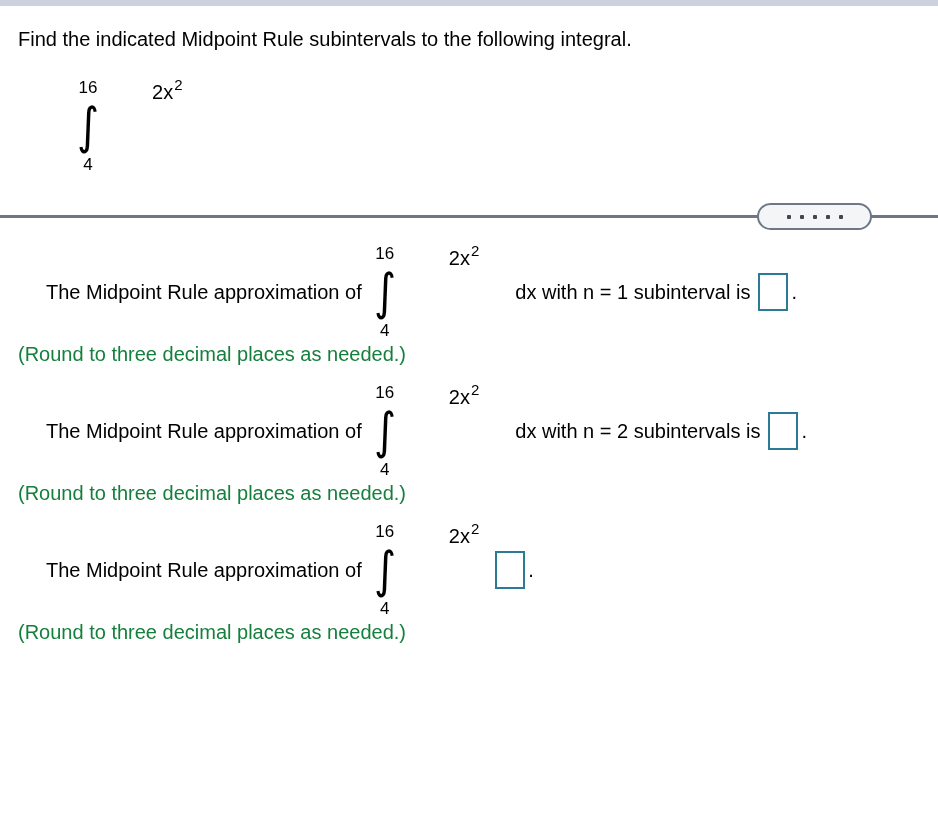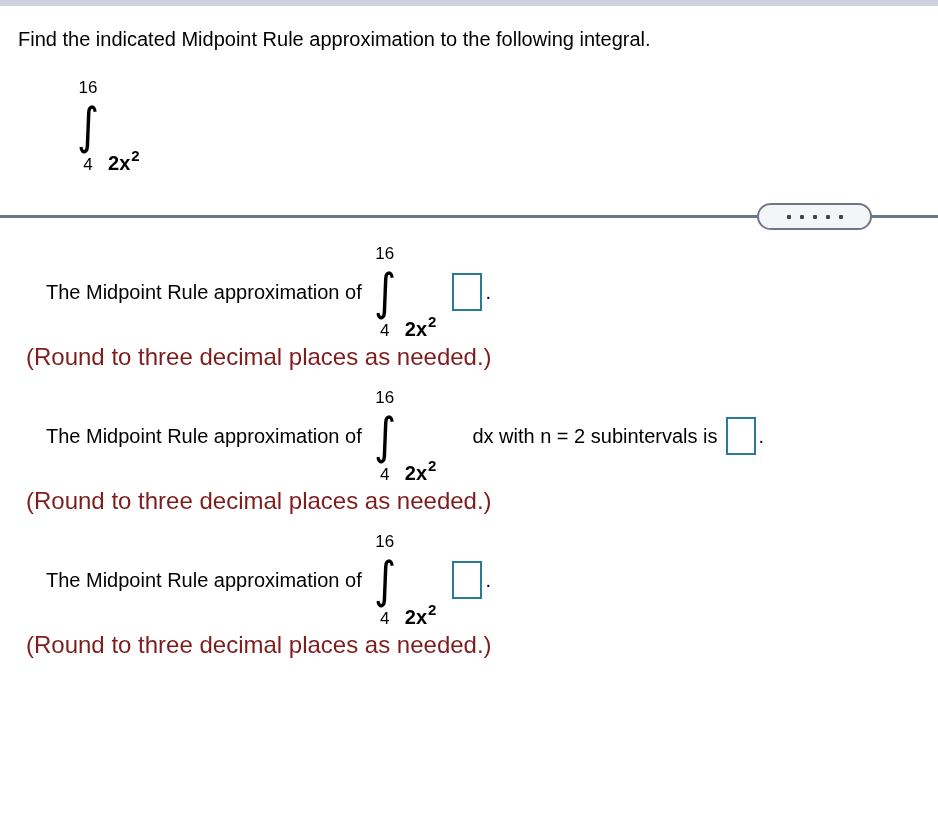--- a/index.html
+++ b/index.html
@@ -18,21 +18,22 @@
   }
   .title {
     margin: 21px 18px 0 18px;
     font-size: 20px;
     line-height: 24px;
     font-weight: 400;
   }
   
   .integral-expr {
     display: inline-flex;
-    align-items: flex-end;
+    align-items: flex-start;
+    gap: 44px;
   }
   .int-col {
     display: inline-flex;
     flex-direction: column;
     align-items: center;
   }
   .int-limit {
     font-size: 17px;
     line-height: 21px;
     color: #000;
@@ -42,21 +43,20 @@
     font-size: 50px;
     line-height: 56px;
     font-weight: 400;
     transform: scaleX(0.85);
     color: #000;
   }
   .integrand {
     margin-left: 7px;
     font-size: 20px;
     white-space: nowrap;
-    font-weight: bold;
   }
   .integrand sup {
     font-size: 15px;
     position: relative;
     top: -1px;
     left: 1px;
   }
   
   .problem-block {
     margin: 26px 0 0 75px;
@@ -128,32 +128,32 @@
     margin-left: 8px;
     font-size: 18px;
     text-align: center;
     outline: none;
     border-radius: 0;
   }
   .period {
     margin-left: 3px;
   }
   .note {
-    margin: 2px 0 16px 8px;
-    font-size: 24px;
-    color: #7f1d1d;
+    margin: 2px 0 16px 0;
+    font-size: 20px;
+    color: #15803d;
     white-space: nowrap;
   }
 </style>
 </head>
 <body>
 
 <div class="topbar"></div>
 
-<p class="title">Find the indicated Midpoint Rule approximation to the following integral.</p>
+<p class="title">Find the indicated Midpoint Rule subintervals to the following integral.</p>
 
 <div class="problem-block">
   <span class="integral-expr">
     <span class="int-col">
       <span class="int-limit">16</span>
       <span class="int-symbol">∫</span>
       <span class="int-limit">4</span>
     </span>
     <span class="integrand"><span>2x</span><sup>2</sup></span>
   </span>
@@ -174,20 +174,21 @@
   <div class="question-row">
     <span class="qtext">The Midpoint Rule approximation of</span>
     <span class="integral-expr">
       <span class="int-col">
         <span class="int-limit">16</span>
         <span class="int-symbol">∫</span>
         <span class="int-limit">4</span>
       </span>
       <span class="integrand"><span>2x</span><sup>2</sup></span>
     </span>
+    <span class="qtext">dx with n = 1 subinterval is</span>
     <input type="text" class="answer-box" value="" style="">
     <span class="qtext period">.</span>
   </div>
   <p class="note">(Round to three decimal places as needed.)</p>
 </section>
 
 <section class="question">
   <div class="question-row">
     <span class="qtext">The Midpoint Rule approximation of</span>
     <span class="integral-expr">

